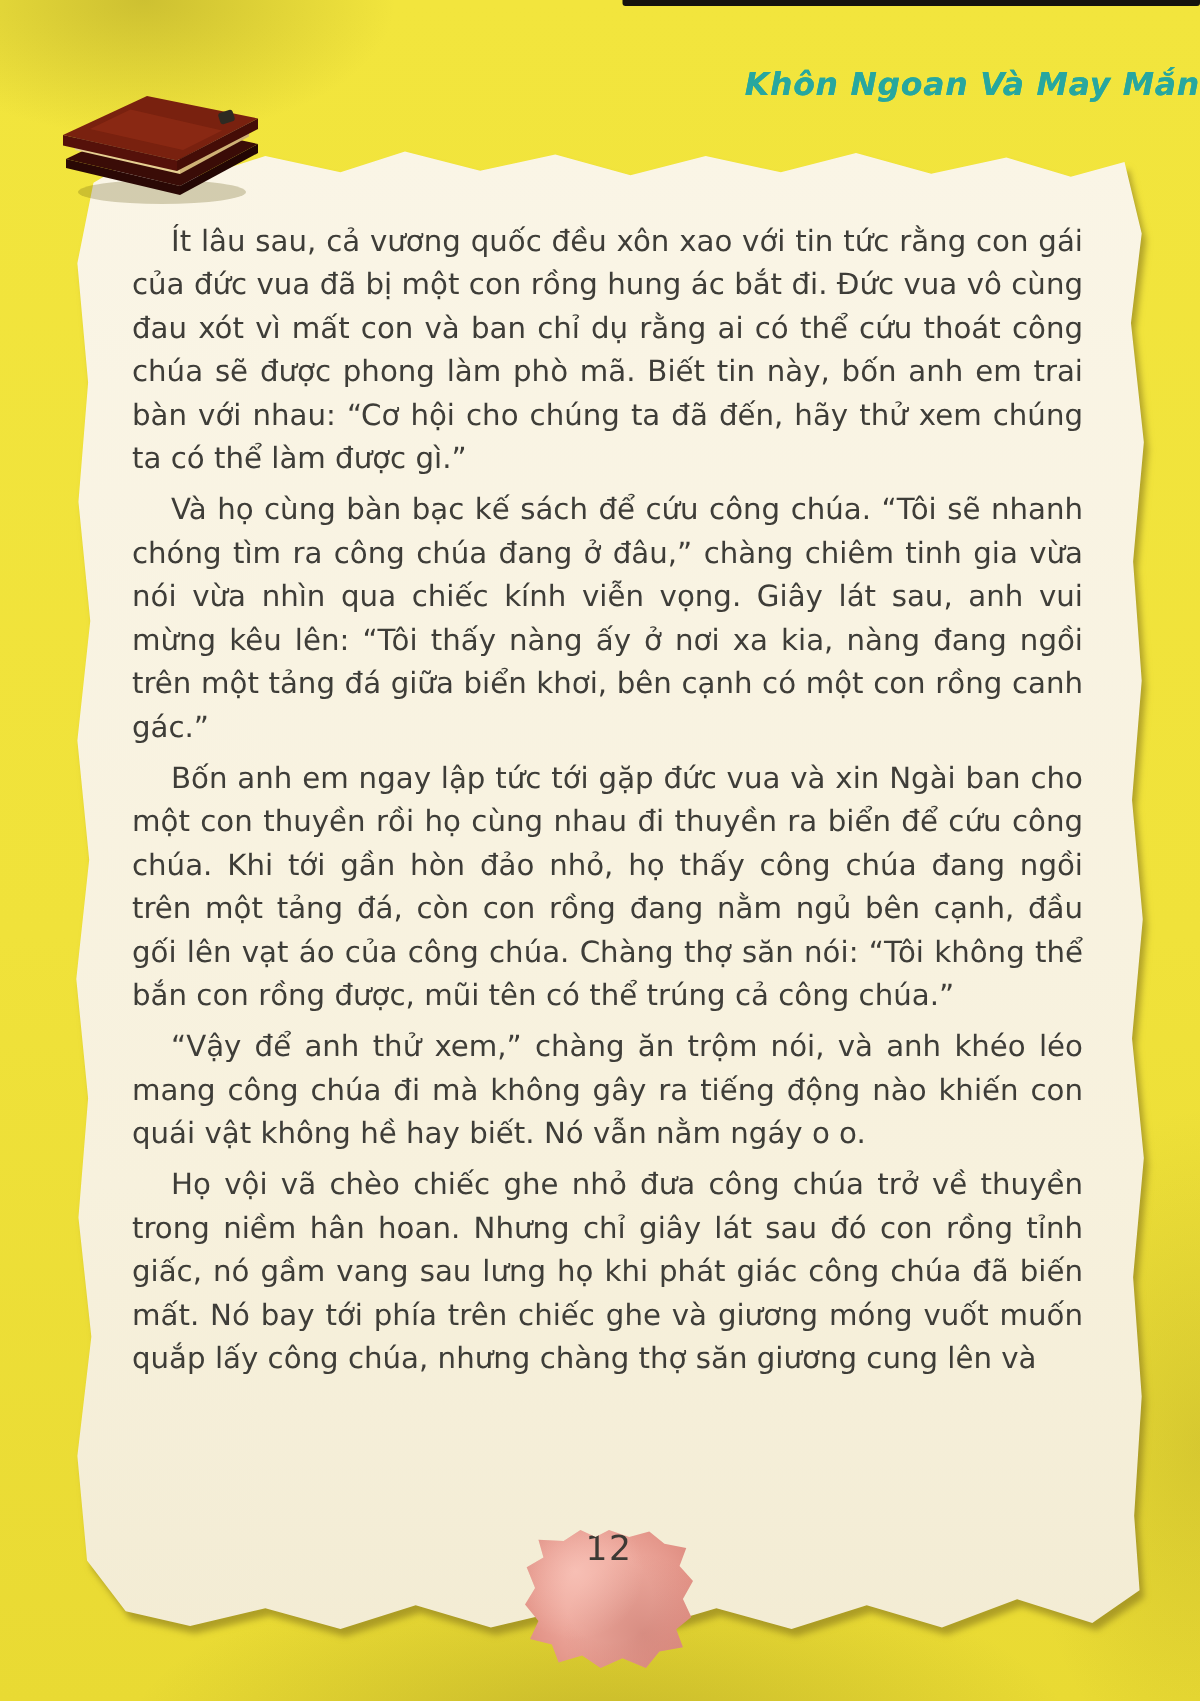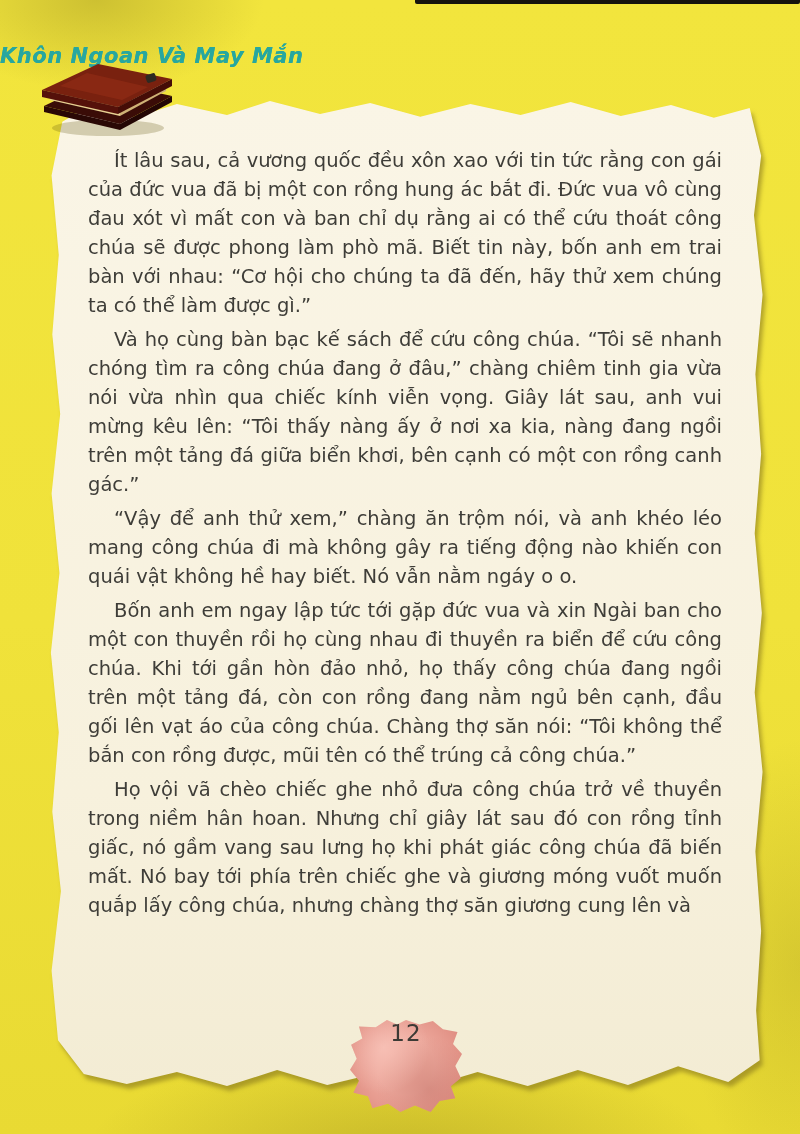--- a/index.html
+++ b/index.html
@@ -25,21 +25,21 @@
     position: absolute;
     top: 0; right: 0;
     width: 385px; height: 4px;
     background: #15130d;
     border-radius: 0 0 2px 2px;
   }
 
   .header-title {
     position: absolute;
     top: 44px; left: 0; right: 0;
-    text-align: left;
+    text-align: right;
     color: #27a79f;
     font-size: 21px;
     font-weight: bold;
     font-style: italic;
     letter-spacing: 0.5px;
     text-shadow: 0 0 0.4px #27a79f;
   }
 
   .book-icon {
     position: absolute;
@@ -135,22 +135,22 @@
     </svg>
   </div>
 
   <div class="header-title">Khôn Ngoan Và May Mắn</div>
 
   <div class="paper-wrap">
     <div class="paper">
       <div class="story-text">
         <p>Ít lâu sau, cả vương quốc đều xôn xao với tin tức rằng con gái của đức vua đã bị một con rồng hung ác bắt đi. Đức vua vô cùng đau xót vì mất con và ban chỉ dụ rằng ai có thể cứu thoát công chúa sẽ được phong làm phò mã. Biết tin này, bốn anh em trai bàn với nhau: “Cơ hội cho chúng ta đã đến, hãy thử xem chúng ta có thể làm được gì.”</p>
         <p>Và họ cùng bàn bạc kế sách để cứu công chúa. “Tôi sẽ nhanh chóng tìm ra công chúa đang ở đâu,” chàng chiêm tinh gia vừa nói vừa nhìn qua chiếc kính viễn vọng. Giây lát sau, anh vui mừng kêu lên: “Tôi thấy nàng ấy ở nơi xa kia, nàng đang ngồi trên một tảng đá giữa biển khơi, bên cạnh có một con rồng canh gác.”</p>
+        <p>Bốn anh em ngay lập tức tới gặp đức vua và xin Ngài ban cho một con thuyền rồi họ cùng nhau đi thuyền ra biển để cứu công chúa. Khi tới gần hòn đảo nhỏ, họ thấy công chúa đang ngồi trên một tảng đá, còn con rồng đang nằm ngủ bên cạnh, đầu gối lên vạt áo của công chúa. Chàng thợ săn nói: “Tôi không thể bắn con rồng được, mũi tên có thể trúng cả công chúa.”</p>
         <p>“Vậy để anh thử xem,” chàng ăn trộm nói, và anh khéo léo mang công chúa đi mà không gây ra tiếng động nào khiến con quái vật không hề hay biết. Nó vẫn nằm ngáy o o.</p>
-        <p>Bốn anh em ngay lập tức tới gặp đức vua và xin Ngài ban cho một con thuyền rồi họ cùng nhau đi thuyền ra biển để cứu công chúa. Khi tới gần hòn đảo nhỏ, họ thấy công chúa đang ngồi trên một tảng đá, còn con rồng đang nằm ngủ bên cạnh, đầu gối lên vạt áo của công chúa. Chàng thợ săn nói: “Tôi không thể bắn con rồng được, mũi tên có thể trúng cả công chúa.”</p>
         <p>Họ vội vã chèo chiếc ghe nhỏ đưa công chúa trở về thuyền trong niềm hân hoan. Nhưng chỉ giây lát sau đó con rồng tỉnh giấc, nó gầm vang sau lưng họ khi phát giác công chúa đã biến mất. Nó bay tới phía trên chiếc ghe và giương móng vuốt muốn quắp lấy công chúa, nhưng chàng thợ săn giương cung lên và</p>
       </div>
     </div>
   </div>
 
   <div class="page-number-blob">
     <span class="page-number">12</span>
   </div>
 
 </div>

